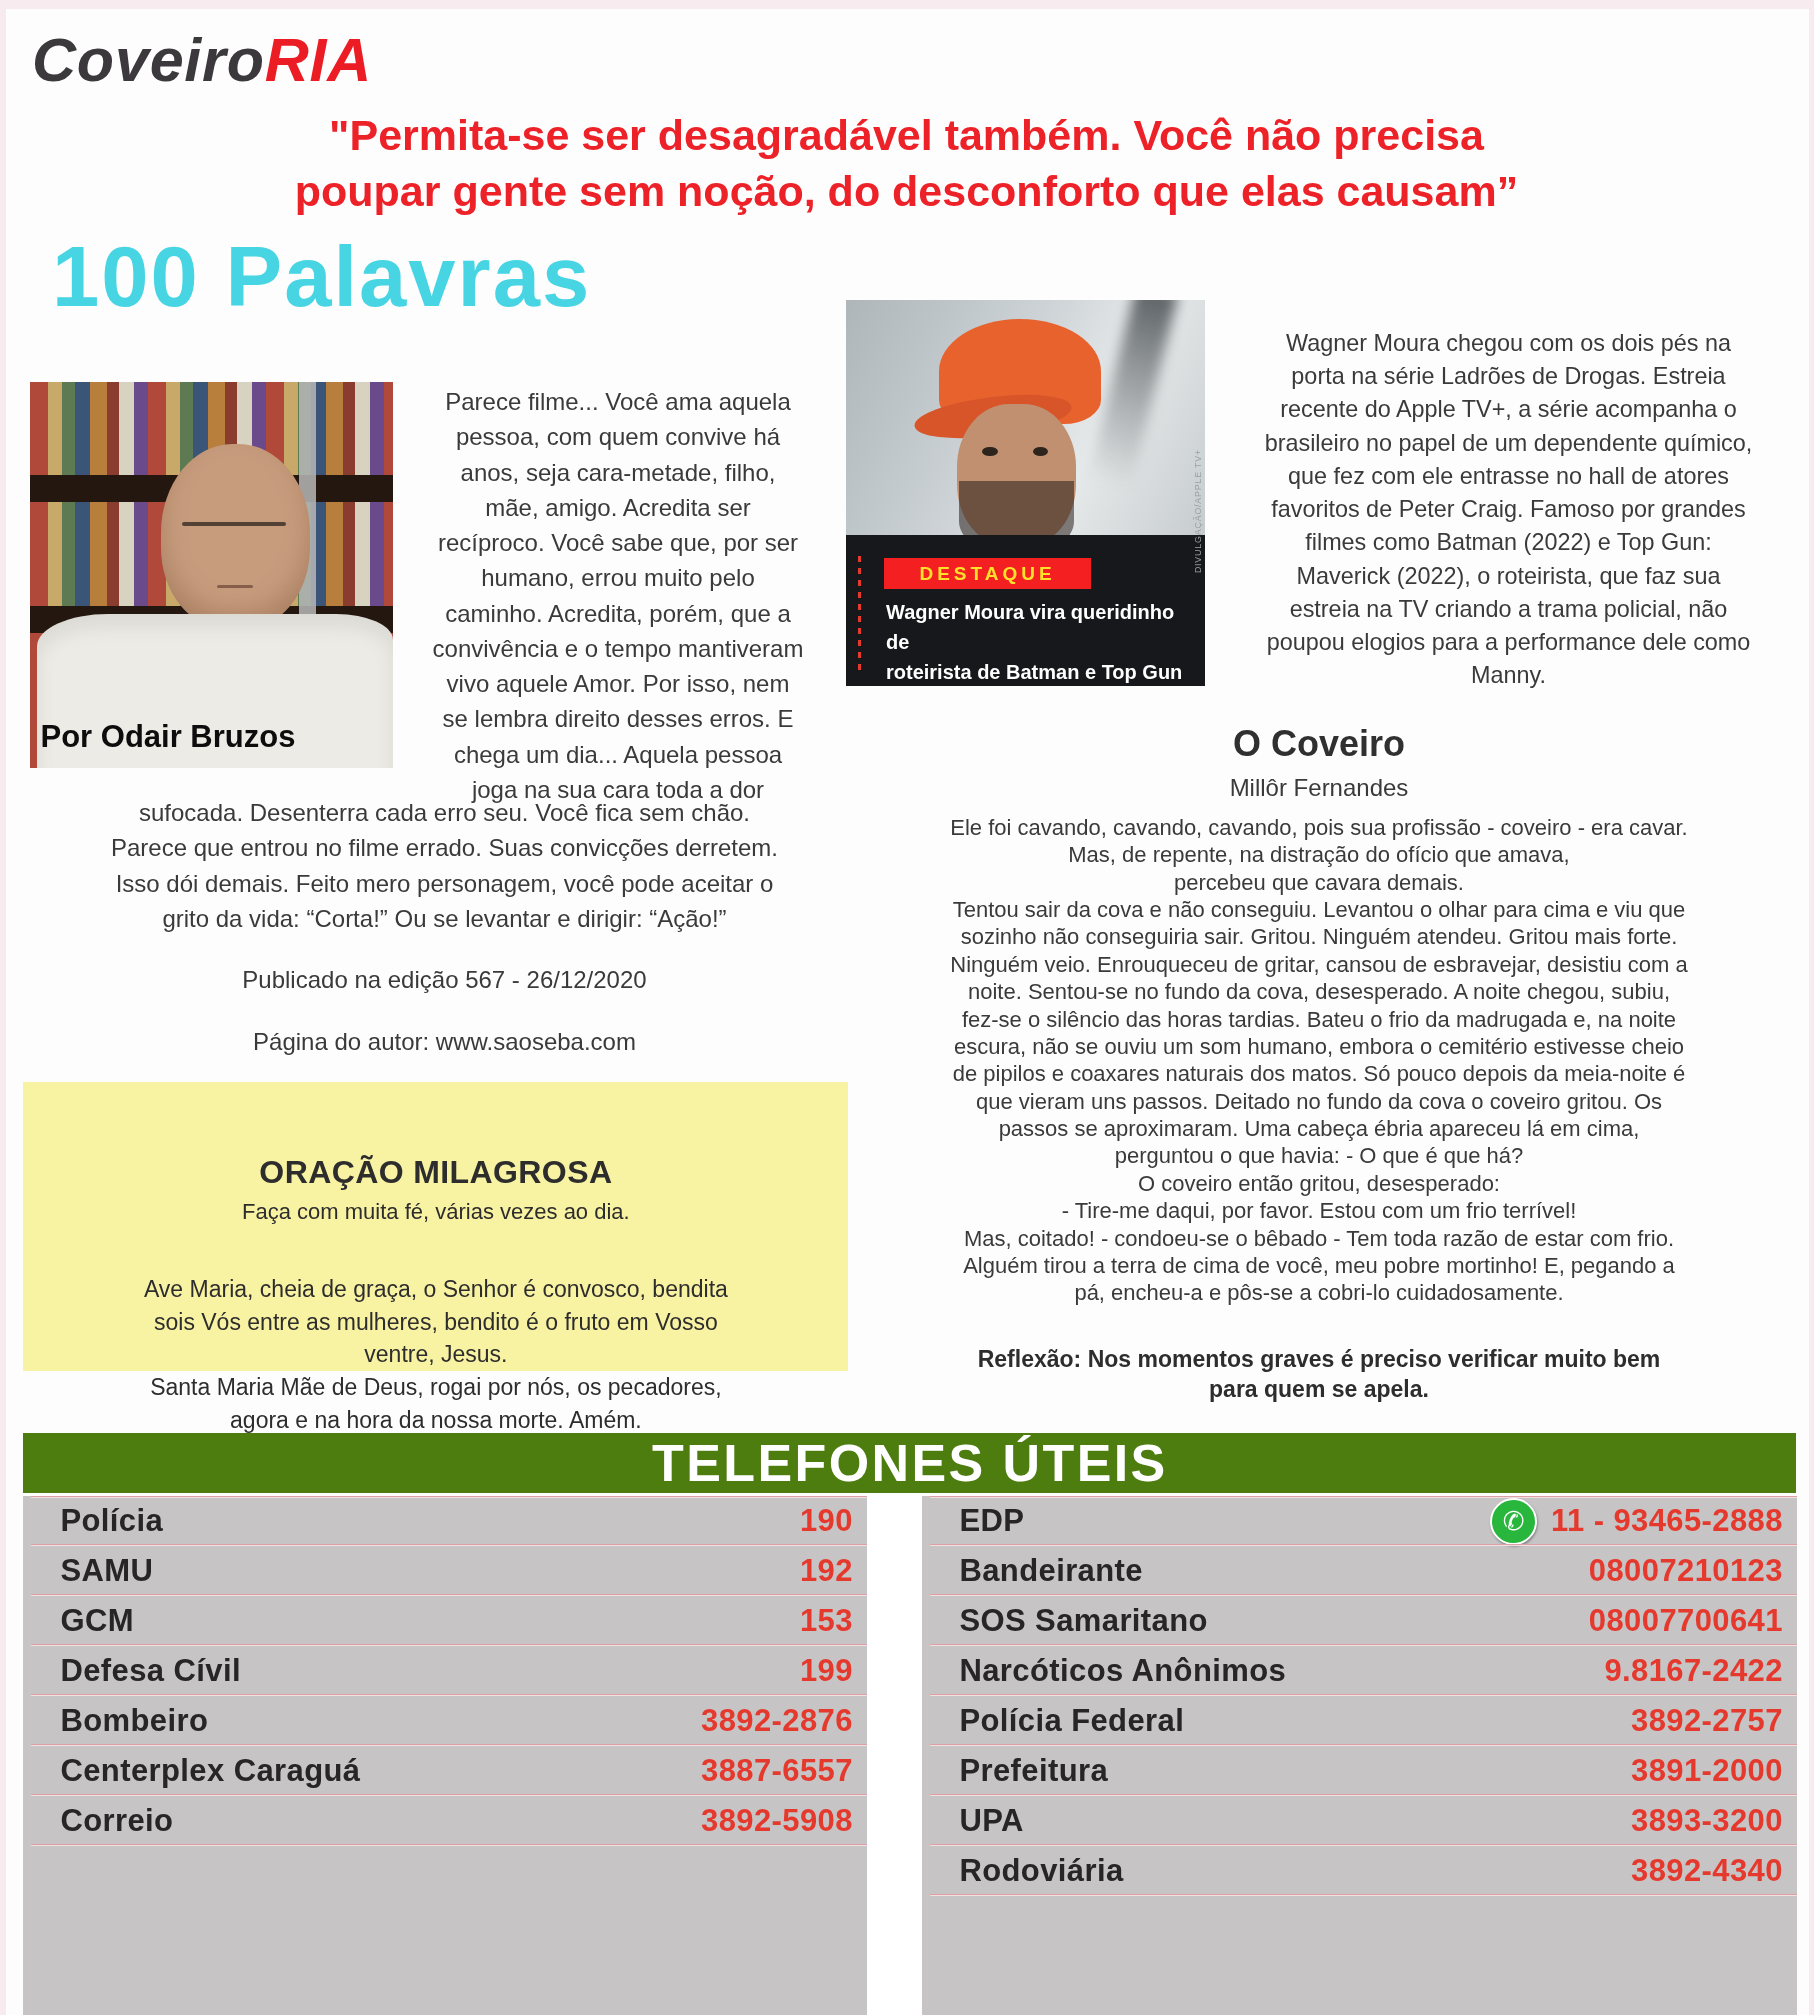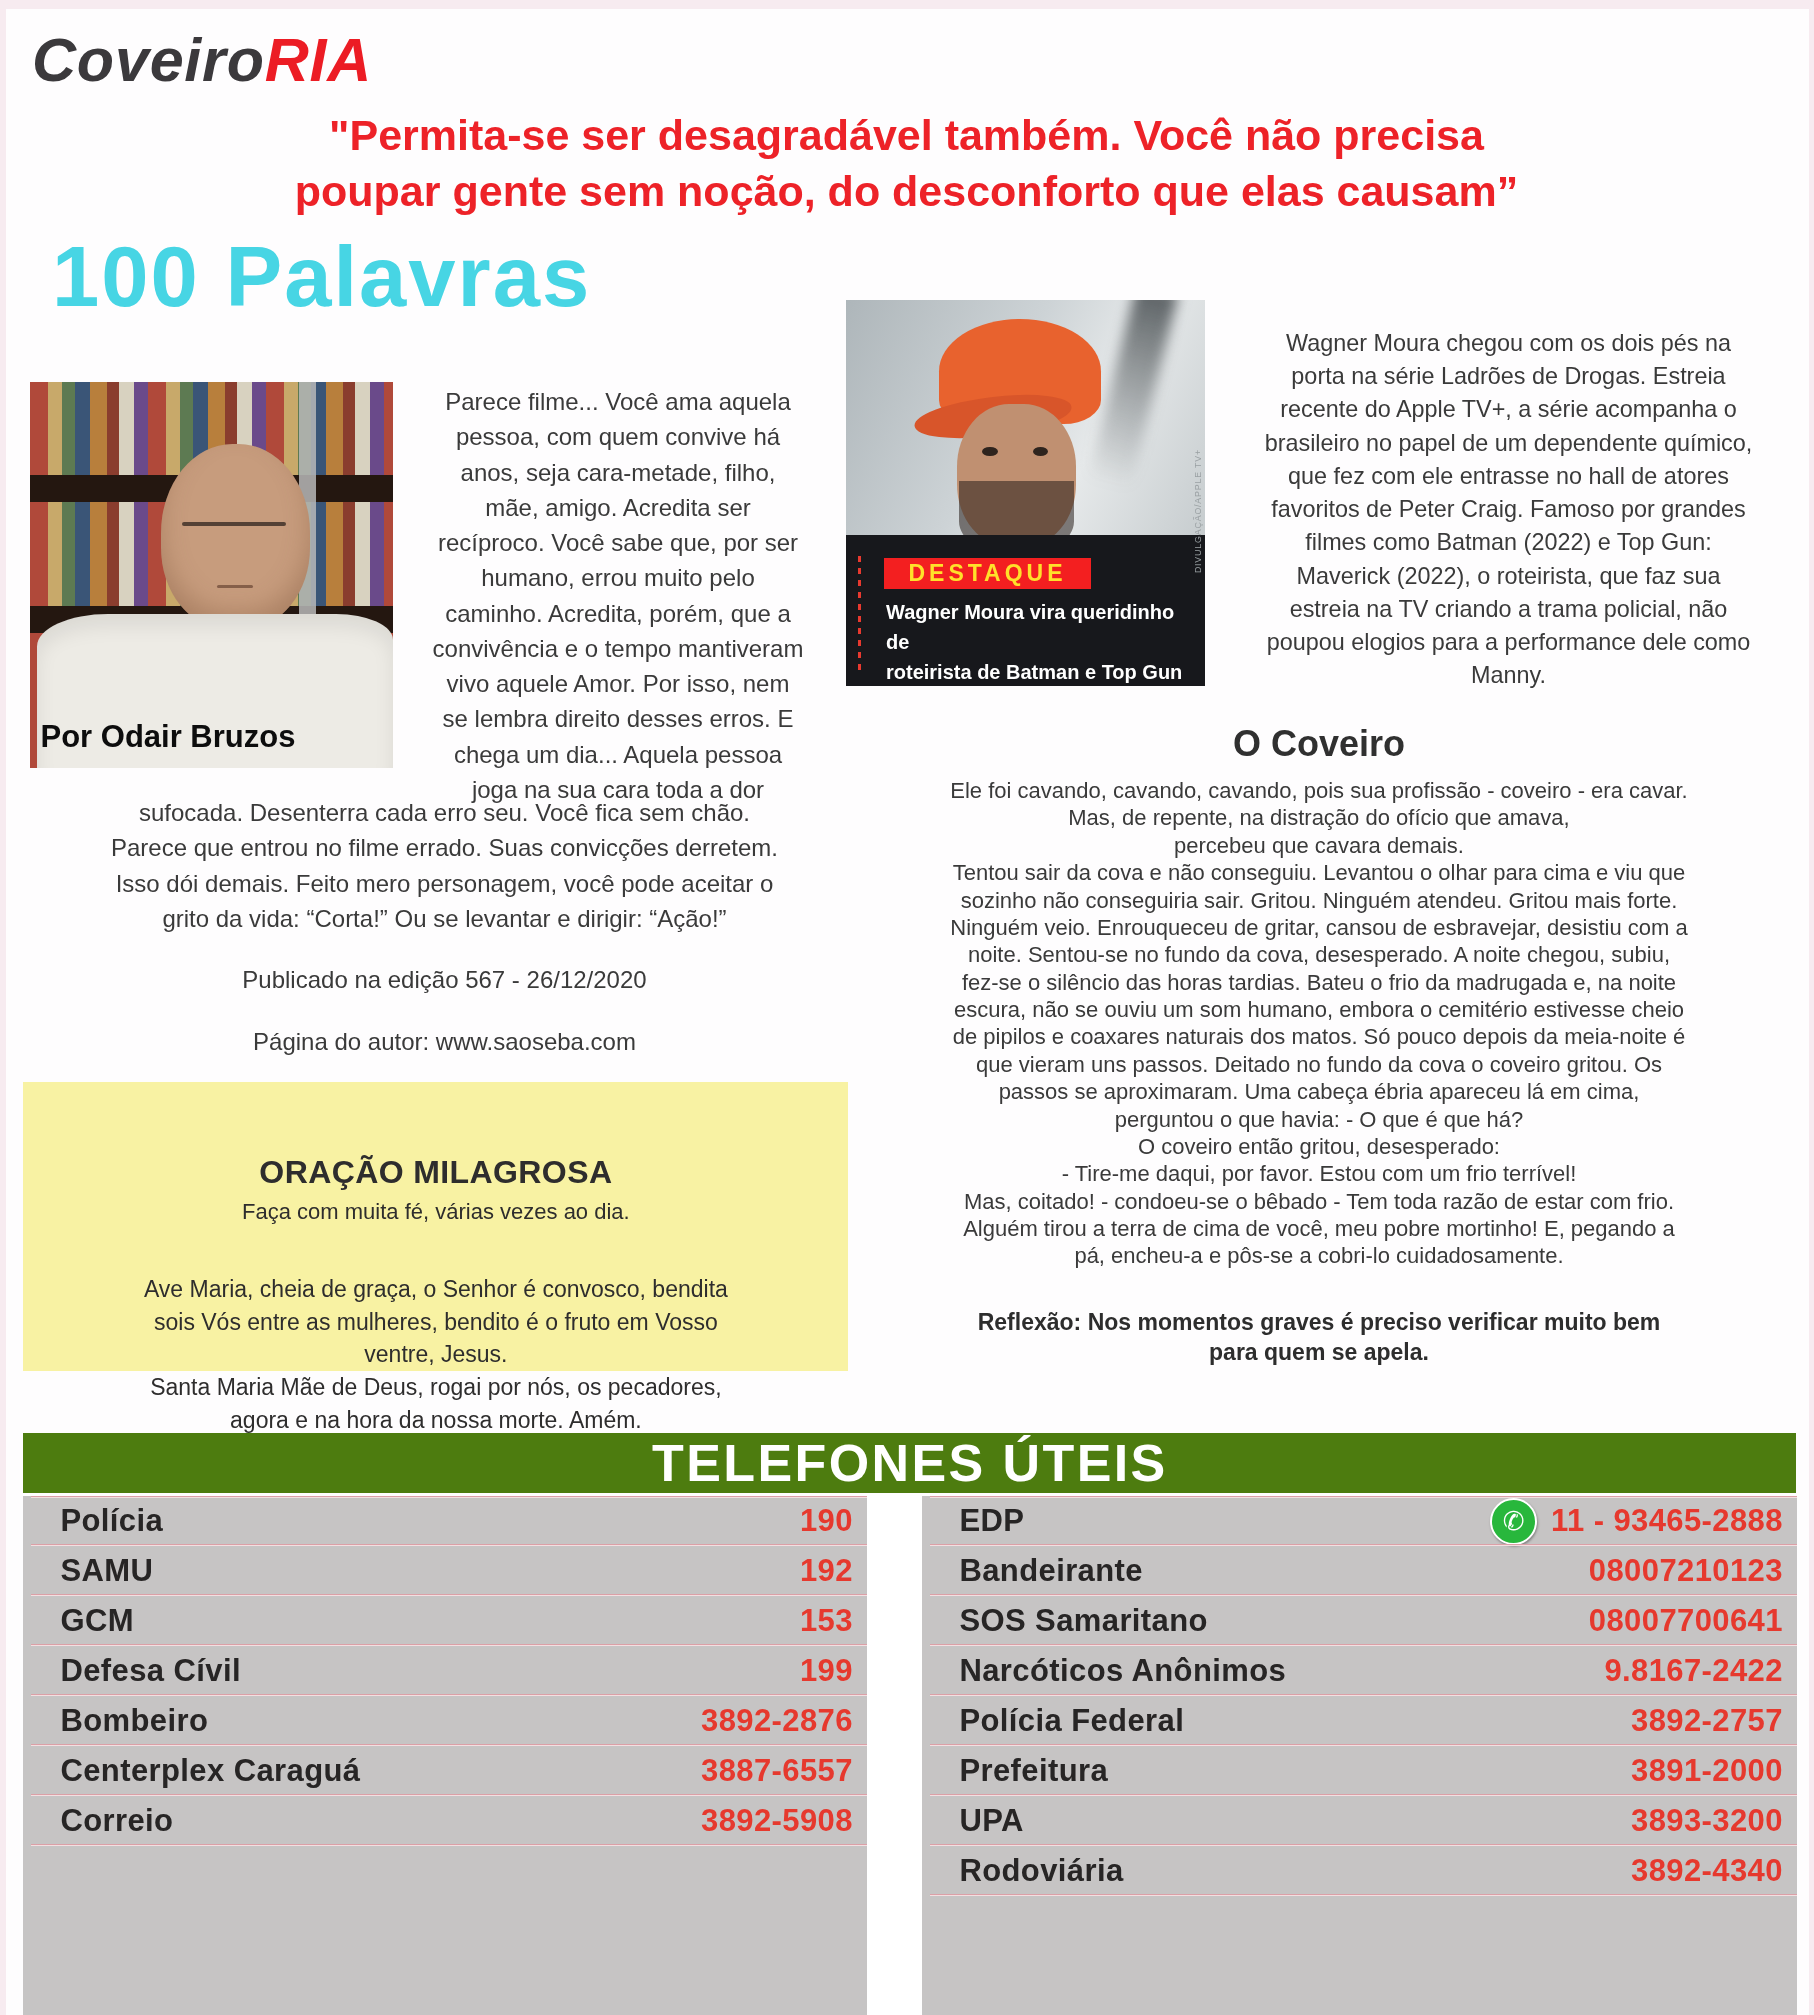--- a/index.html
+++ b/index.html
@@ -98,21 +98,21 @@
   .wm-cap-brim{position:absolute;left:19%;top:25%;width:44%;height:10%;background:#d8552a;border-radius:50%;transform:rotate(-7deg);}
   .wm-face{position:absolute;left:31%;top:27%;width:33%;height:37%;background:#c09071;border-radius:44%;}
   .wm-eye{position:absolute;top:38%;width:4.4%;height:2.4%;background:#2e241e;border-radius:50%;}
   .wm-eye.l{left:38%;} .wm-eye.r{left:52%;}
   .wm-beard{position:absolute;left:31.5%;top:47%;width:32%;height:19%;background:rgba(38,30,26,.55);border-radius:0 0 46% 46%;}
   .wm-body{position:absolute;left:0;top:61%;width:100%;height:39%;background:#17181c;}
   .wm-dotline{position:absolute;left:12px;top:256px;width:2.8px;height:118px;
     background:repeating-linear-gradient(180deg,#e8392f 0 6.4px,rgba(0,0,0,0) 6.4px 12px);}
   .destaque-badge{
     position:absolute;left:38px;top:258px;width:207px;height:31px;
-    background:#f31f20;color:#ffe12a;font-weight:bold;font-size:23px;
+    background:#f31f20;color:#ffe12a;font-weight:bold;font-size:19px;
     display:flex;align-items:center;justify-content:center;letter-spacing:4px;
   }
   .wm-headline{
     position:absolute;left:40px;top:297px;width:306px;
     color:#ffffff;font-weight:bold;font-size:20px;line-height:1.5;text-align:left;
   }
   .wm-credit{
     position:absolute;right:2.4px;top:149px;
     writing-mode:vertical-rl;transform:rotate(180deg);
     font-size:8.9px;color:#9aa0a3;letter-spacing:0.8px;
@@ -210,20 +210,21 @@
   <div class="wm-dotline"></div>
   <div class="destaque-badge">DESTAQUE</div>
   <div class="wm-headline">Wagner Moura vira queridinho de<br>roteirista de Batman e Top Gun<br>em série do Apple TV+</div>
   <div class="wm-credit">DIVULGAÇÃO/APPLE TV+</div>
 </div>
 
 <div class="wm-article">Wagner Moura chegou com os dois pés na<br>porta na série Ladrões de Drogas. Estreia<br>recente do Apple TV+, a série acompanha o<br>brasileiro no papel de um dependente químico,<br>que fez com ele entrasse no hall de atores<br>favoritos de Peter Craig. Famoso por grandes<br>filmes como Batman (2022) e Top Gun:<br>Maverick (2022), o roteirista, que faz sua<br>estreia na TV criando a trama policial, não<br>poupou elogios para a performance dele como<br>Manny.</div>
 
 <div class="cov">
   <div class="cov-title">O Coveiro</div>
+  <div class="cov-author">Millôr Fernandes</div>
   <div class="cov-body">Ele foi cavando, cavando, cavando, pois sua profissão - coveiro - era cavar.<br>Mas, de repente, na distração do ofício que amava,<br>percebeu que cavara demais.<br>Tentou sair da cova e não conseguiu. Levantou o olhar para cima e viu que<br>sozinho não conseguiria sair. Gritou. Ninguém atendeu. Gritou mais forte.<br>Ninguém veio. Enrouqueceu de gritar, cansou de esbravejar, desistiu com a<br>noite. Sentou-se no fundo da cova, desesperado. A noite chegou, subiu,<br>fez-se o silêncio das horas tardias. Bateu o frio da madrugada e, na noite<br>escura, não se ouviu um som humano, embora o cemitério estivesse cheio<br>de pipilos e coaxares naturais dos matos. Só pouco depois da meia-noite é<br>que vieram uns passos. Deitado no fundo da cova o coveiro gritou. Os<br>passos se aproximaram. Uma cabeça ébria apareceu lá em cima,<br>perguntou o que havia: - O que é que há?<br>O coveiro então gritou, desesperado:<br>- Tire-me daqui, por favor. Estou com um frio terrível!<br>Mas, coitado! - condoeu-se o bêbado - Tem toda razão de estar com frio.<br>Alguém tirou a terra de cima de você, meu pobre mortinho! E, pegando a<br>pá, encheu-a e pôs-se a cobri-lo cuidadosamente.</div>
   <div class="cov-reflex">Reflexão: Nos momentos graves é preciso verificar muito bem<br>para quem se apela.</div>
 </div>
 
 <div class="tel-banner">TELEFONES ÚTEIS</div>
 <div class="artifact-mark"></div>
 
 <div class="tel-table">
   <div class="tcol left">
     <div class="prow">

